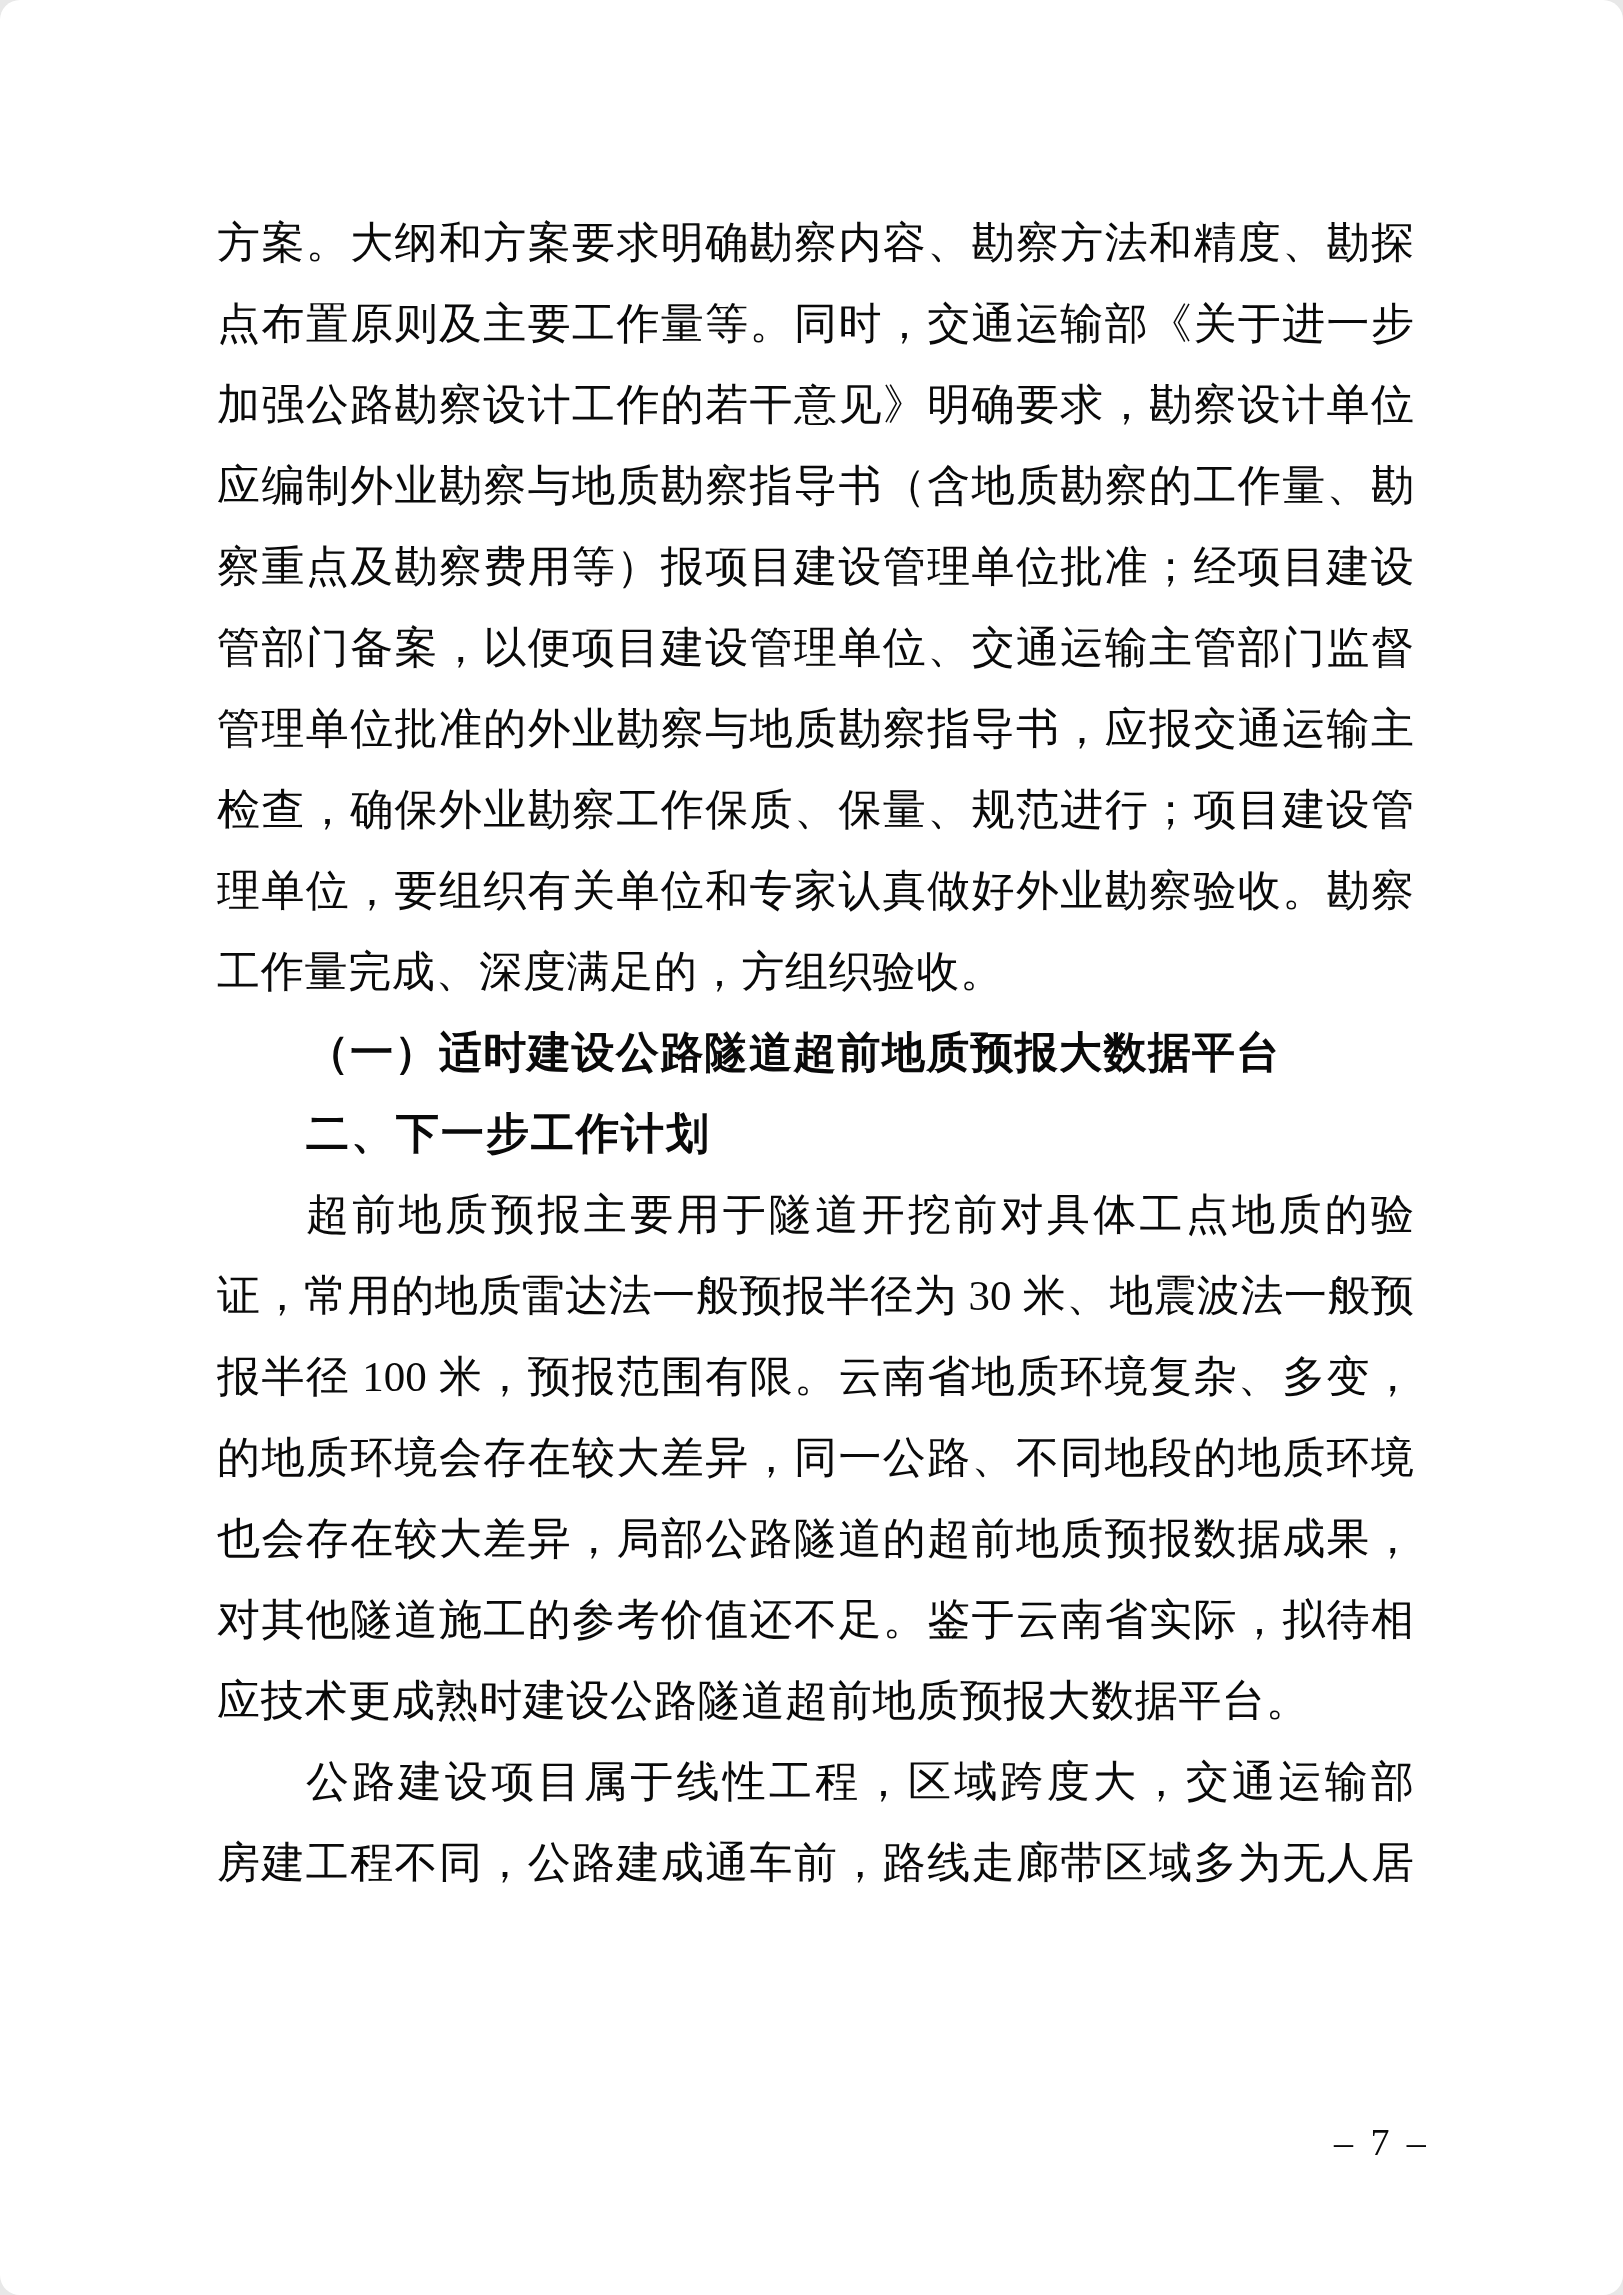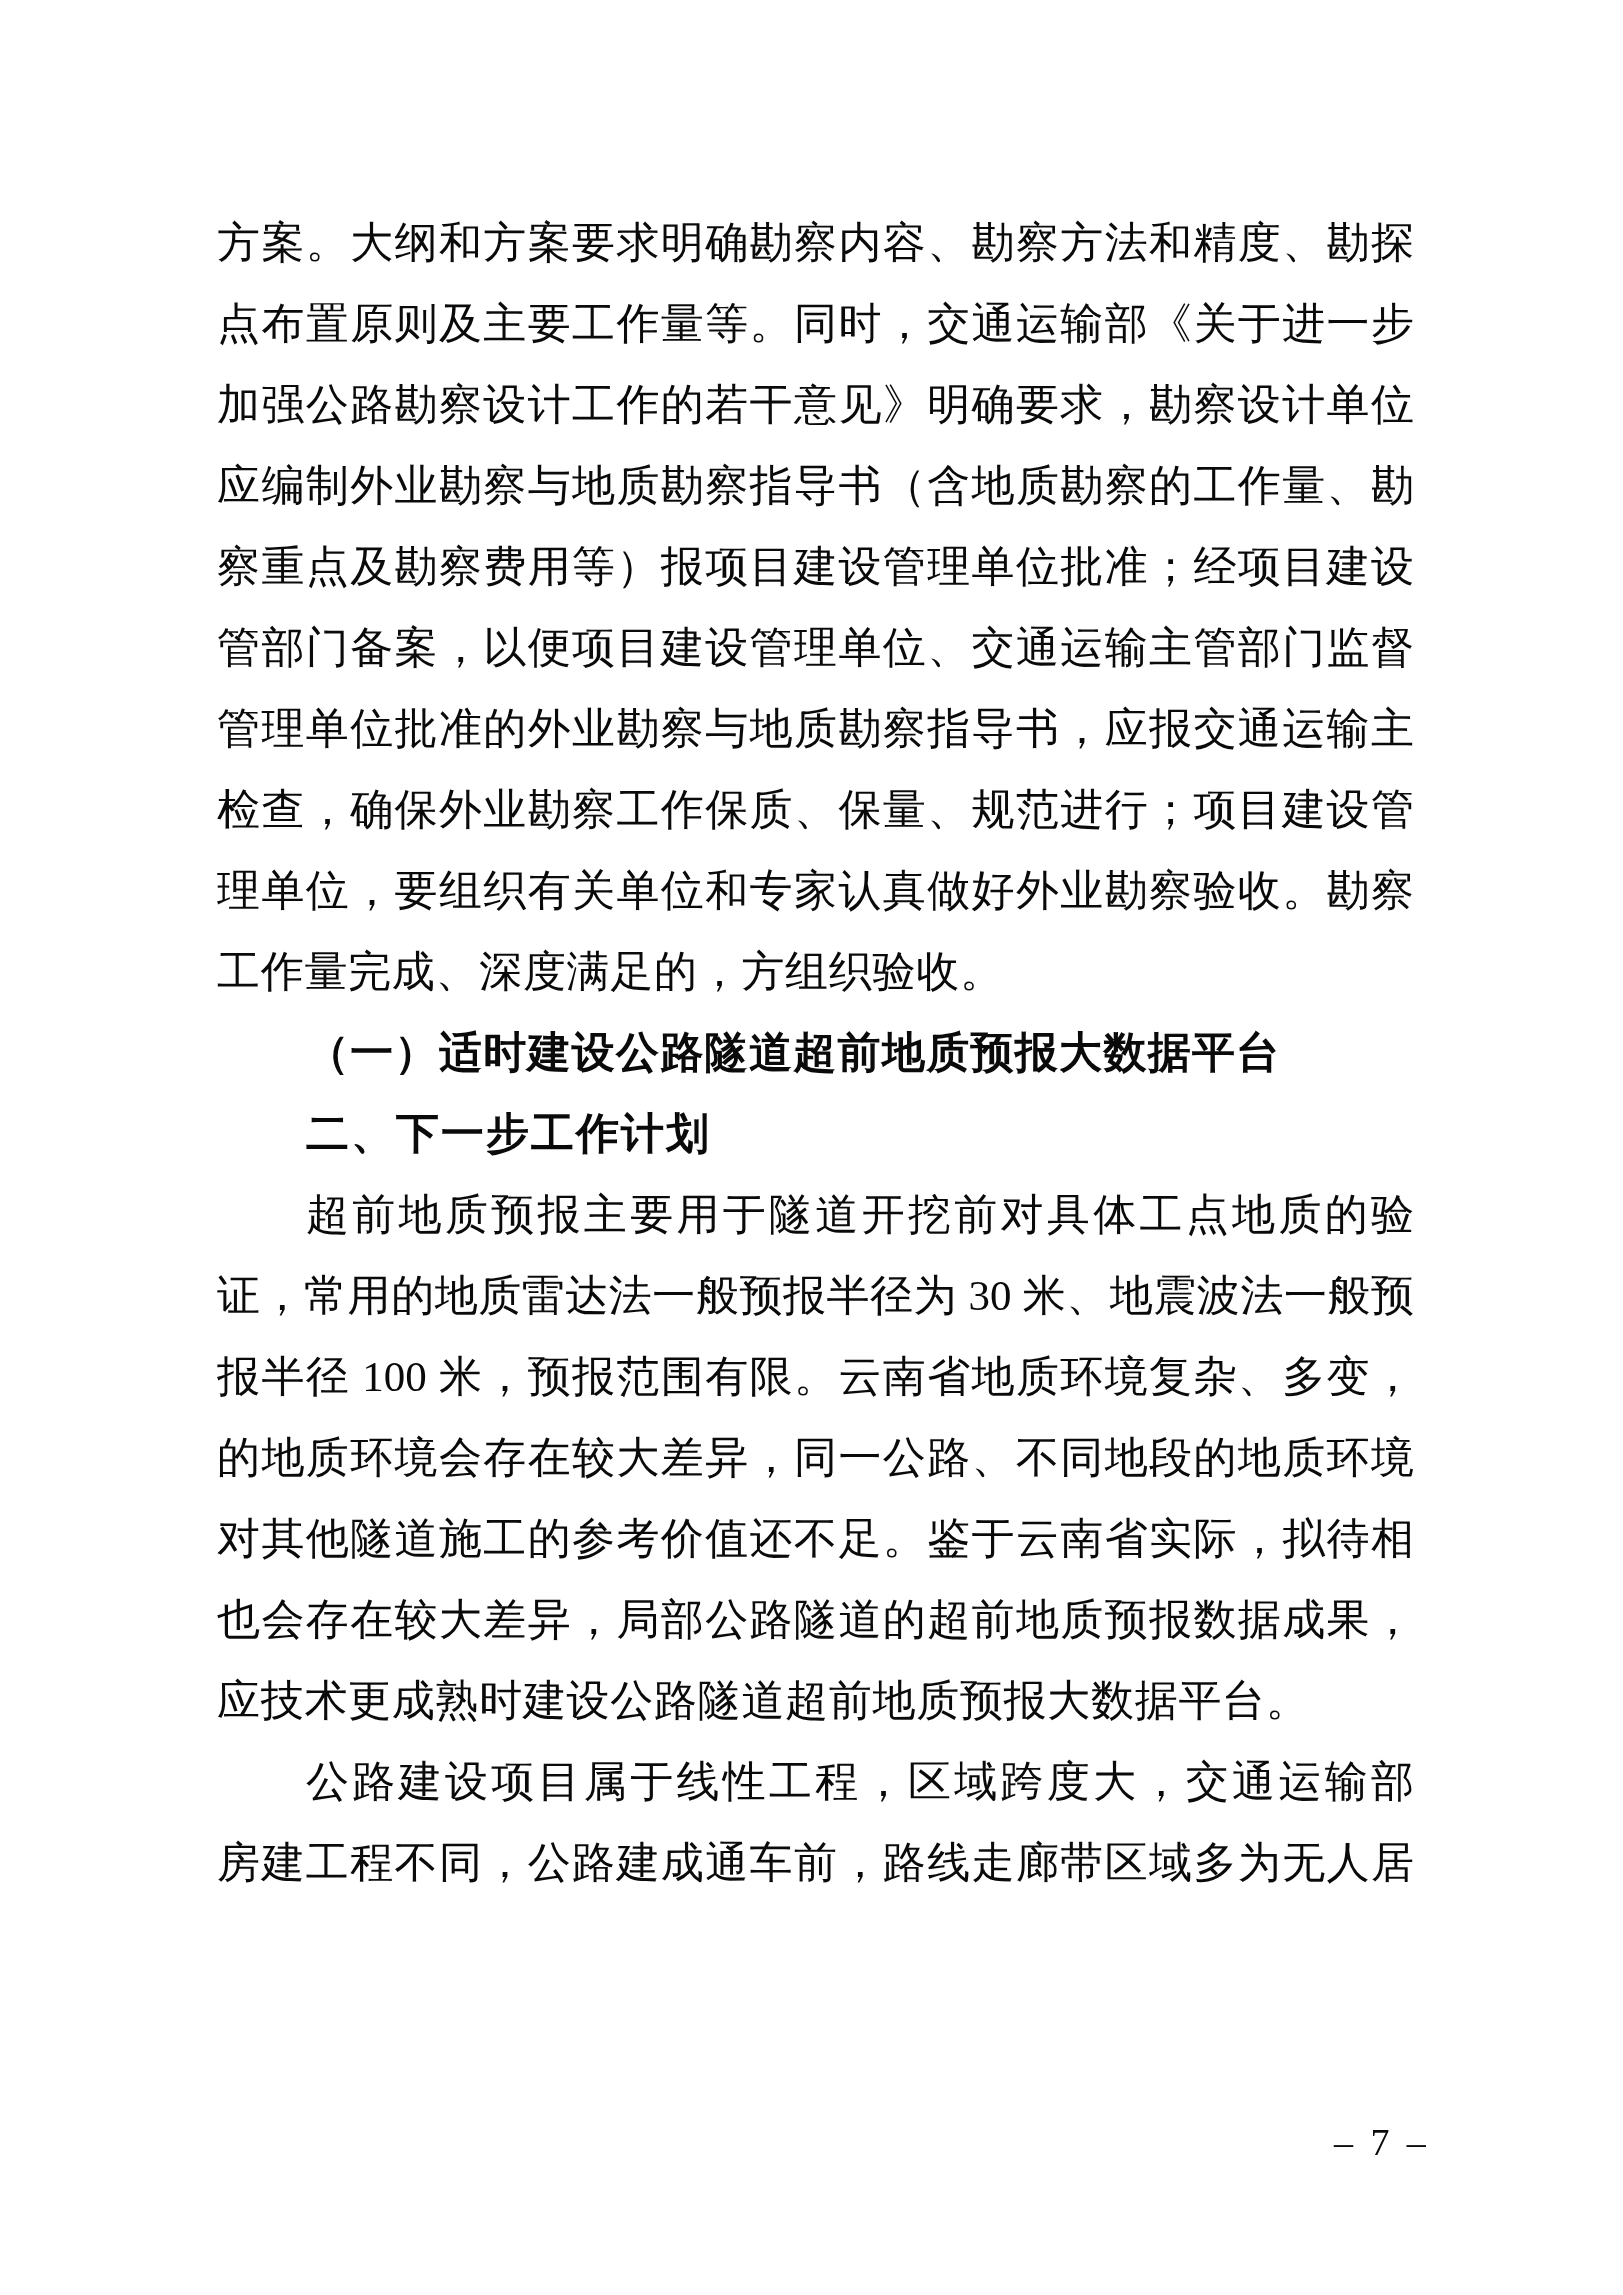--- a/index.html
+++ b/index.html
@@ -8,20 +8,21 @@
     background: #e8e8e8;
   }
   .page {
     position: relative;
     width: 1623px;
     height: 2295px;
     background: #ffffff;
     overflow: hidden;
     font-family: "Liberation Serif", "DejaVu Serif", serif;
     color: #0a0a0a;
+    border-radius: 20px;
   }
   .text-block {
     position: absolute;
     left: 217px;
     top: 202px;
     width: 1197px;
   }
   .line {
     height: 81px;
     line-height: 81px;
@@ -79,22 +80,22 @@
     <div class="line j">管理单位批准的外业勘察与地质勘察指导书，应报交通运输主</div>
     <div class="line j">检查，确保外业勘察工作保质、保量、规范进行；项目建设管</div>
     <div class="line j">理单位，要组织有关单位和专家认真做好外业勘察验收。勘察</div>
     <div class="line">工作量完成、深度满足的，方组织验收。</div>
     <div class="line h2 ind">（一）适时建设公路隧道超前地质预报大数据平台</div>
     <div class="line h1 ind">二、下一步工作计划</div>
     <div class="line j ind">超前地质预报主要用于隧道开挖前对具体工点地质的验</div>
     <div class="line j">证，常用的地质雷达法一般预报半径为 30 米、地震波法一般预</div>
     <div class="line j">报半径 100 米，预报范围有限。云南省地质环境复杂、多变，</div>
     <div class="line j">的地质环境会存在较大差异，同一公路、不同地段的地质环境</div>
+    <div class="line j">也会存在较大差异，局部公路隧道的超前地质预报数据成果，</div>
     <div class="line j">对其他隧道施工的参考价值还不足。鉴于云南省实际，拟待相</div>
-    <div class="line j">也会存在较大差异，局部公路隧道的超前地质预报数据成果，</div>
     <div class="line">应技术更成熟时建设公路隧道超前地质预报大数据平台。</div>
     <div class="line j ind">公路建设项目属于线性工程，区域跨度大，交通运输部</div>
     <div class="line j">房建工程不同，公路建成通车前，路线走廊带区域多为无人居</div>
   </div>
 
   <div class="page-number">– 7 –</div>
 
 </div>
 
 

